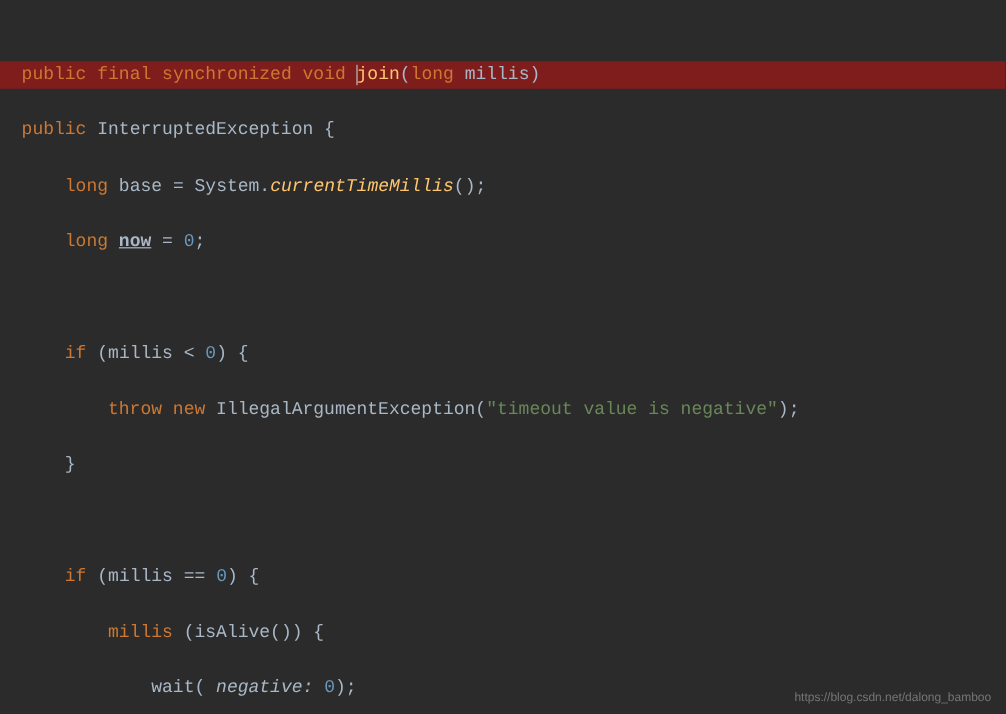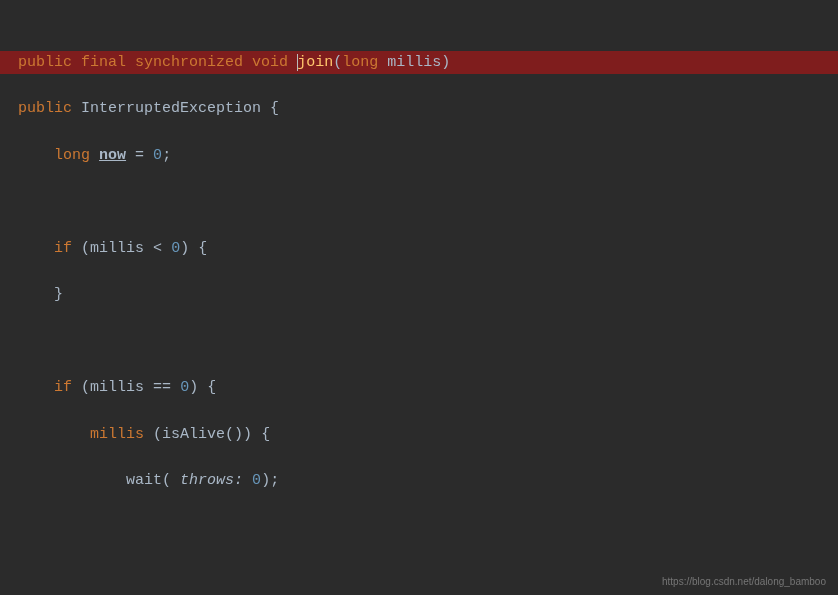--- a/index.html
+++ b/index.html
@@ -52,28 +52,30 @@
     opacity: 0.75;
   }
 </style>
 </head>
 <body>
 
 <div class="editor">
 
 <div class="line highlight"><span class="k">public</span> <span class="k">final</span> <span class="k">synchronized</span> <span class="k">void</span> <span class="caret"></span><span class="fn">join</span><span class="p">(</span><span class="k">long</span> <span class="ty">millis</span><span class="p">)</span></div>
 <div class="line"><span class="k">public</span> <span class="ty">InterruptedException</span> <span class="p">{</span></div>
+<div class="line">    <span class="k">long</span> <span class="ty">base</span> <span class="p">=</span> <span class="ty">System</span><span class="p">.</span><span class="fni">currentTimeMillis</span><span class="p">(</span><span class="p">)</span><span class="p">;</span></div>
 <div class="line">    <span class="k">long</span> <span class="u">now</span> <span class="p">=</span> <span class="n">0</span><span class="p">;</span></div>
 <div class="line"> </div>
 <div class="line">    <span class="k">if</span> <span class="p">(</span><span class="ty">millis</span> <span class="p">&lt;</span> <span class="n">0</span><span class="p">)</span> <span class="p">{</span></div>
+<div class="line">        <span class="k">throw</span> <span class="k">new</span> <span class="ty">IllegalArgumentException</span><span class="p">(</span><span class="s">"timeout value is negative"</span><span class="p">)</span><span class="p">;</span></div>
 <div class="line">    <span class="p">}</span></div>
 <div class="line"> </div>
 <div class="line">    <span class="k">if</span> <span class="p">(</span><span class="ty">millis</span> <span class="p">==</span> <span class="n">0</span><span class="p">)</span> <span class="p">{</span></div>
 <div class="line">        <span class="k">millis</span> <span class="p">(</span><span class="ty">isAlive</span><span class="p">(</span><span class="p">)</span><span class="p">)</span> <span class="p">{</span></div>
-<div class="line">            <span class="ty">wait</span><span class="p">(</span> <span class="pr">throws:</span> <span class="n">0</span><span class="p">)</span><span class="p">;</span></div>
+<div class="line">            <span class="ty">wait</span><span class="p">(</span> <span class="pr">negative:</span> <span class="n">0</span><span class="p">)</span><span class="p">;</span></div>
 
 
 
 
 
 
 
 
 
 

